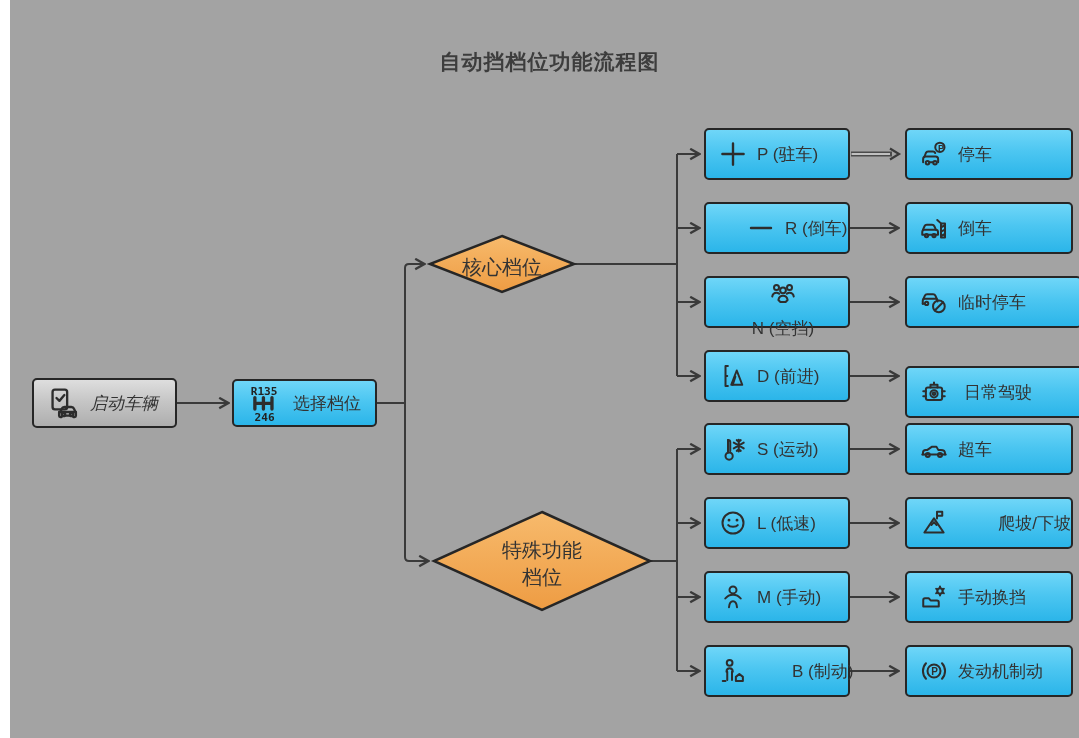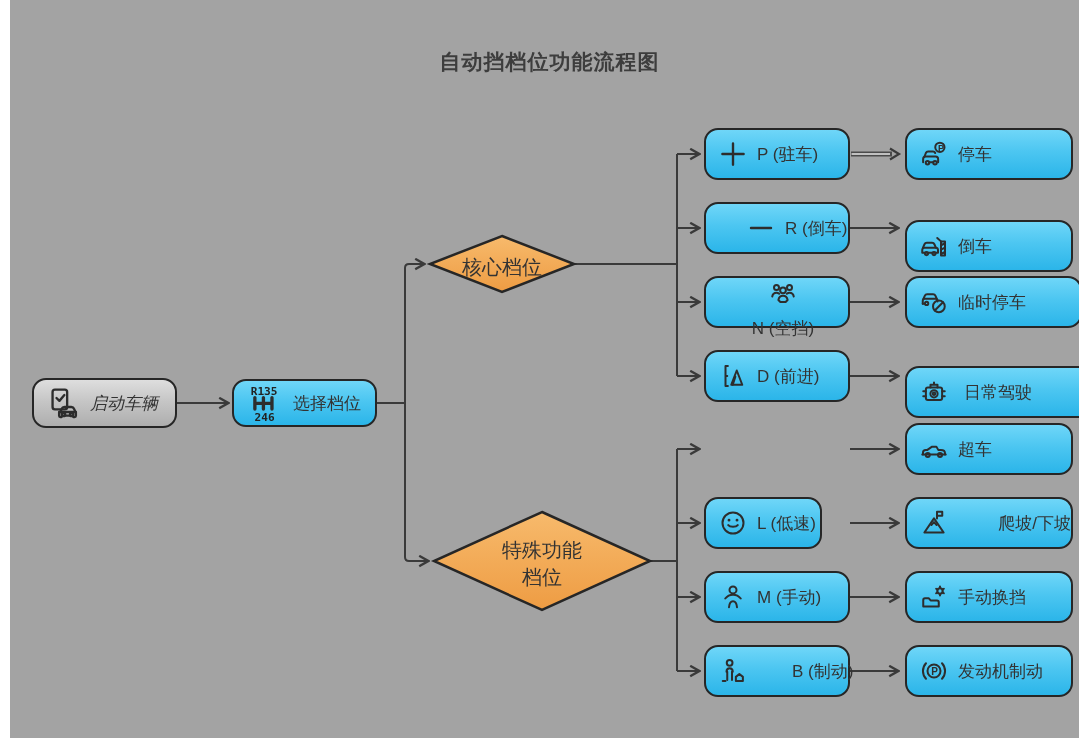--- a/index.html
+++ b/index.html
@@ -8,21 +8,21 @@
     font-family:"Liberation Sans","DejaVu Sans",sans-serif;overflow:hidden;margin-left:10px;
   }
   .title{
     position:absolute;left:0;top:48px;width:100%;text-align:center;
     font-size:21px;font-weight:bold;color:#3d3d3d;letter-spacing:1px;
   }
   .conn{position:absolute;left:0;top:0;pointer-events:none;}
   .box{
     position:absolute;box-sizing:border-box;height:52px;
     display:flex;align-items:center;gap:9px;padding-left:12px;
-    border:2.5px solid #262626;border-radius:14px;
+    border:2.5px solid #262626;border-radius:5px;
     background:linear-gradient(180deg,#6fd6f8 0%,#4cc6f1 45%,#2bb5e9 100%);
     color:#333333;font-size:17px;white-space:nowrap;
   }
   .box.gray{background:linear-gradient(180deg,#dedede 0%,#c6c6c6 45%,#aeaeae 100%);font-style:italic;}
   .dlabel{
     position:absolute;color:#333333;font-size:20px;text-align:center;
     line-height:1.35;
   }
   .ic{display:inline-flex;align-items:center;justify-content:center;flex:0 0 auto;}
   .ic svg{stroke:#2d2d2d;fill:none;stroke-width:1.6;stroke-linecap:round;stroke-linejoin:round;}
@@ -153,21 +153,32 @@
     <span class="ic sz30">
         <svg viewBox="0 0 24 24" width="26" height="26">
           <path d="M6 4v16M6 4h1.9M6 20h1.9M6 12h1.4"></path>
           <path d="M10.6 19L15 7.6 19.4 19z"></path>
           <path d="M13.9 12.6L11.8 19"></path>
         </svg>
       </span>
     <span class="lbl">D (前进)</span>
   </div>
 
-  <div class="box" style="left:694px;top:497px;width:118px;">
+  <div class="box" style="left:694px;top:423px;width:146px;">
+    <span class="ic sz30">
+        <svg viewBox="0 0 24 24" width="26" height="26">
+          <path d="M8 4.8v10"></path>
+          <path d="M8 4.8c1 0 1.8.8 1.8 1.8v7"></path>
+          <circle cx="8.9" cy="17.6" r="2.9"></circle>
+          <path d="M16.6 4.5v9.4M12.6 6.9l8 4.6M20.6 6.9l-8 4.6M15 4.9l1.6 1.3 1.6-1.3M15 13.5l1.6-1.3 1.6 1.3"></path>
+        </svg>
+      </span>
+    <span class="lbl">S (运动)</span>
+  </div>
+  <div class="box" style="left:694px;top:497px;width:146px;">
     <span class="ic sz30">
         <svg viewBox="0 0 24 24" width="26" height="26">
           <circle cx="12" cy="12" r="8.4"></circle>
           <g stroke-width="2.3">
             <path d="M8.8 9.7h.01M15.2 9.7h.01"></path>
           </g>
           <path d="M8.2 13.7c1.3 1.8 6.3 1.8 7.6 0"></path>
         </svg>
       </span>
     <span class="lbl">L (低速)</span>
@@ -202,21 +213,21 @@
           <text x="15.2" y="9.2" font-size="7.2" font-weight="bold" fill="#2d2d2d" stroke="none">P</text>
           <path d="M4.3 14.2l1.2-3c.3-.7 1-1.2 1.8-1.2h3.9c.8 0 1.5.5 1.8 1.2"></path>
           <path d="M3.3 18.6v-2.7c0-1.1.9-2 2-2h8c1.1 0 2 .9 2 2v2.7"></path>
           <circle cx="6.8" cy="18.9" r="1.4"></circle>
           <circle cx="12.8" cy="18.9" r="1.4"></circle>
           <path d="M8.2 18.6h3.2"></path>
         </svg>
       </span>
     <span class="lbl">停车</span>
   </div>
-  <div class="box" style="left:895px;top:220px;width:168px;text-align:center;">
+  <div class="box" style="left:895px;top:202px;width:168px;text-align:center;">
     <span class="ic sz30">
         <svg viewBox="0 0 24 24" width="26" height="26">
           <path d="M3.2 13.3l1.2-2.7c.3-.7 1-1.2 1.8-1.2h4.3c.8 0 1.5.5 1.8 1.2l1.2 2.7"></path>
           <path d="M2.6 17.4v-2.2c0-1 .8-1.9 1.9-1.9h8.8c1 0 1.9.8 1.9 1.9v2.2z"></path>
           <circle cx="6" cy="18" r="1.3"></circle>
           <circle cx="12" cy="18" r="1.3"></circle>
           <path d="M17.6 8.3h3.2v11.2h-3.2z"></path>
           <path d="M17.6 11.4l3.2-1.6M17.6 14.9l3.2-1.6M17.6 18.4l3.2-1.6M17.6 8.3l-3-2.7"></path>
         </svg>
       </span>

